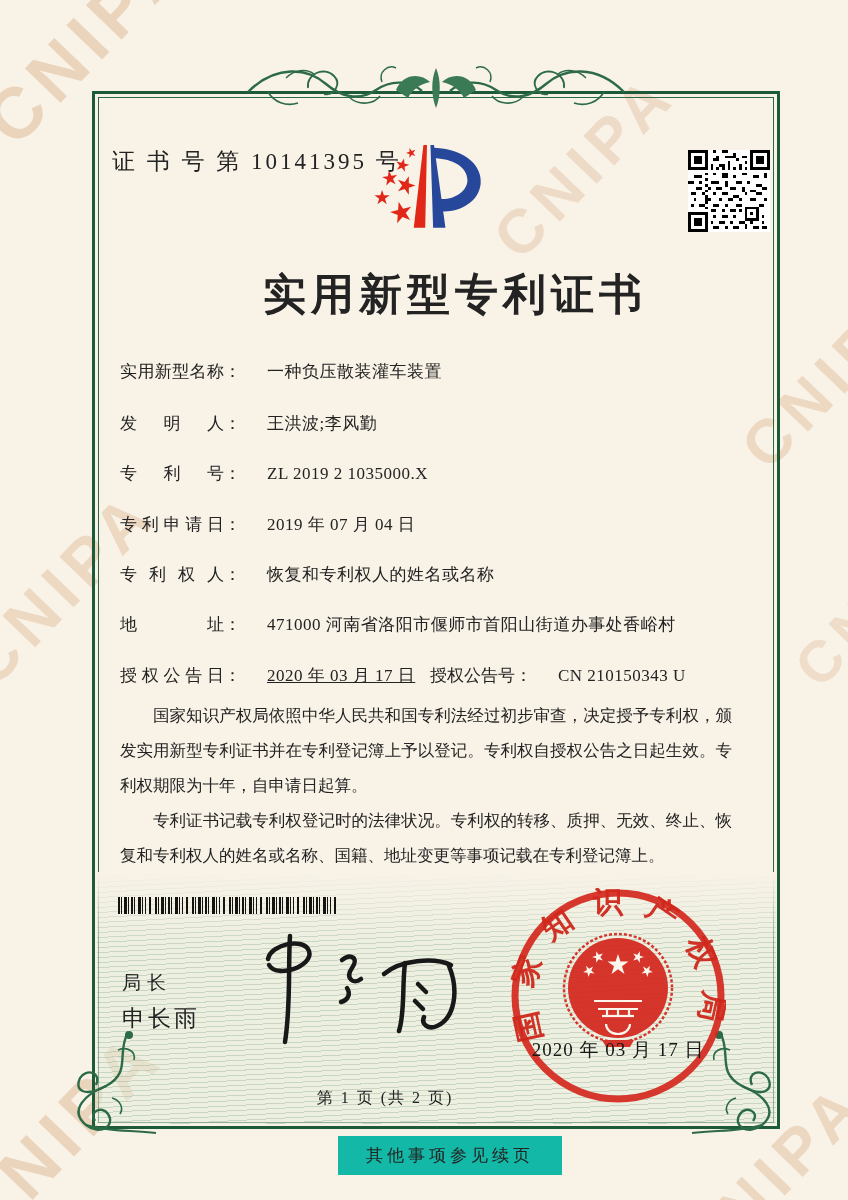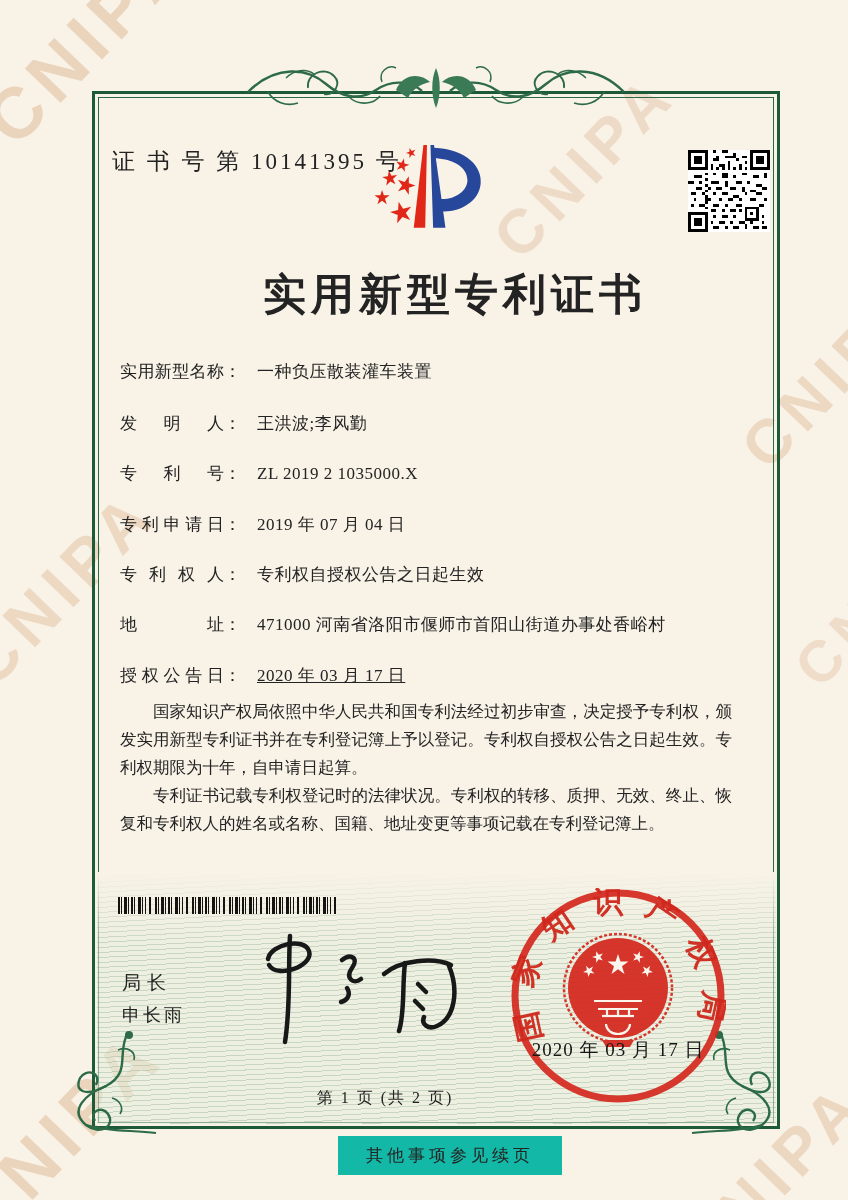--- a/index.html
+++ b/index.html
@@ -39,40 +39,40 @@
   .cert-no{left:112px;top:146px;font-size:23px;letter-spacing:3px;}
   .logo{left:346px;top:136px;}
   .qr{left:688px;top:150px;}
   .cert-title{
     left:93px;top:250px;width:687px;margin:16px;text-align:center;
     font-size:43px;font-weight:700;letter-spacing:5px;text-indent:5px;
   }
   .field{left:120px;width:640px;font-size:17px;height:24px;}
   .flabel{display:inline-block;width:104px;text-align:justify;text-align-last:justify;vertical-align:top;}
   .fcolon{display:inline-block;}
-  .fvalue{margin-left:16px;letter-spacing:.5px;}
+  .fvalue{margin-left:26px;letter-spacing:.5px;}
   .grant-pub{position:absolute;left:310px;top:0;}
-  .paras{left:120px;top:698px;width:612px;font-size:16.5px;line-height:28px;text-align:justify;}
+  .paras{left:120px;top:698px;width:612px;font-size:16.5px;line-height:35px;text-align:justify;}
   .paras p{margin:0;text-indent:2em;}
   .barcode{
     left:118px;top:897px;width:218px;height:17px;
     background:repeating-linear-gradient(90deg,
       #15130f 0px,#15130f 2px,transparent 2px,transparent 3px,
       #15130f 3px,#15130f 4px,transparent 4px,transparent 6px,
       #15130f 6px,#15130f 9px,transparent 9px,transparent 10px,
       #15130f 10px,#15130f 11px,transparent 11px,transparent 13px,
       #15130f 13px,#15130f 15px,transparent 15px,transparent 16px,
       #15130f 16px,#15130f 17px,transparent 17px,transparent 20px,
       #15130f 20px,#15130f 23px,transparent 23px,transparent 24px,
       #15130f 24px,#15130f 25px,transparent 25px,transparent 27px,
       #15130f 27px,#15130f 28px,transparent 28px,transparent 31px,
       #15130f 31px,#15130f 33px,transparent 33px,transparent 37px);
   }
   .officer-title{left:122px;top:970px;font-size:19px;letter-spacing:6px;}
-  .officer-name{left:122px;top:1003px;font-size:18px;letter-spacing:3px;}
+  .officer-name{left:122px;top:1003px;font-size:23px;letter-spacing:3px;}
   .signature{left:238px;top:932px;}
   .seal{left:510px;top:888px;width:216px;height:216px;z-index:4;}
   .seal-date{left:508px;top:1037px;width:220px;text-align:center;font-size:19px;letter-spacing:1px;color:#171717;z-index:5;}
   .page-info{left:93px;top:1088px;width:584px;text-align:center;font-size:16px;letter-spacing:2px;}
   .cont-note{
     left:450px;top:1136px;transform:translateX(-50%);
     background:#14b8a6;padding:8px 28px;font-size:17px;letter-spacing:4px;
     z-index:3;
   }
 </style>
@@ -193,27 +193,30 @@
 <div class="content-el field" style="top:412px">
   <span class="flabel">发明人</span><span class="fcolon">：</span><span class="fvalue">王洪波;李风勤</span>
 </div>
 <div class="content-el field" style="top:462px">
   <span class="flabel">专利号</span><span class="fcolon">：</span><span class="fvalue">ZL 2019 2 1035000.X</span>
 </div>
 <div class="content-el field" style="top:513px">
   <span class="flabel">专利申请日</span><span class="fcolon">：</span><span class="fvalue">2019 年 07 月 04 日</span>
 </div>
 <div class="content-el field" style="top:563px">
-  <span class="flabel">专利权人</span><span class="fcolon">：</span><span class="fvalue">专利权自授权公告之日起生效</span>
+  <span class="flabel">专利权人</span><span class="fcolon">：</span><span class="fvalue">恢复和专利权人的姓名或名称</span>
 </div>
 <div class="content-el field" style="top:613px">
   <span class="flabel">地址</span><span class="fcolon">：</span><span class="fvalue">471000 河南省洛阳市偃师市首阳山街道办事处香峪村</span>
 </div>
 <div class="content-el field" style="top:664px;position:absolute;text-decoration:underline;">
   <span class="flabel">授权公告日</span><span class="fcolon">：</span><span class="fvalue">2020 年 03 月 17 日</span>
+  <span class="grant-pub">
+    <span>授权公告号</span><span class="fcolon">：</span><span class="fvalue">CN 210150343 U</span>
+  </span>
 </div>
 
 <div class="content-el paras">
   <p>国家知识产权局依照中华人民共和国专利法经过初步审查，决定授予专利权，颁发实用新型专利证书并在专利登记簿上予以登记。专利权自授权公告之日起生效。专利权期限为十年，自申请日起算。</p>
   <p>专利证书记载专利权登记时的法律状况。专利权的转移、质押、无效、终止、恢复和专利权人的姓名或名称、国籍、地址变更等事项记载在专利登记簿上。</p>
 </div>
 
 <div class="content-el barcode"></div>
 
 <div class="content-el officer-title">局长</div>

